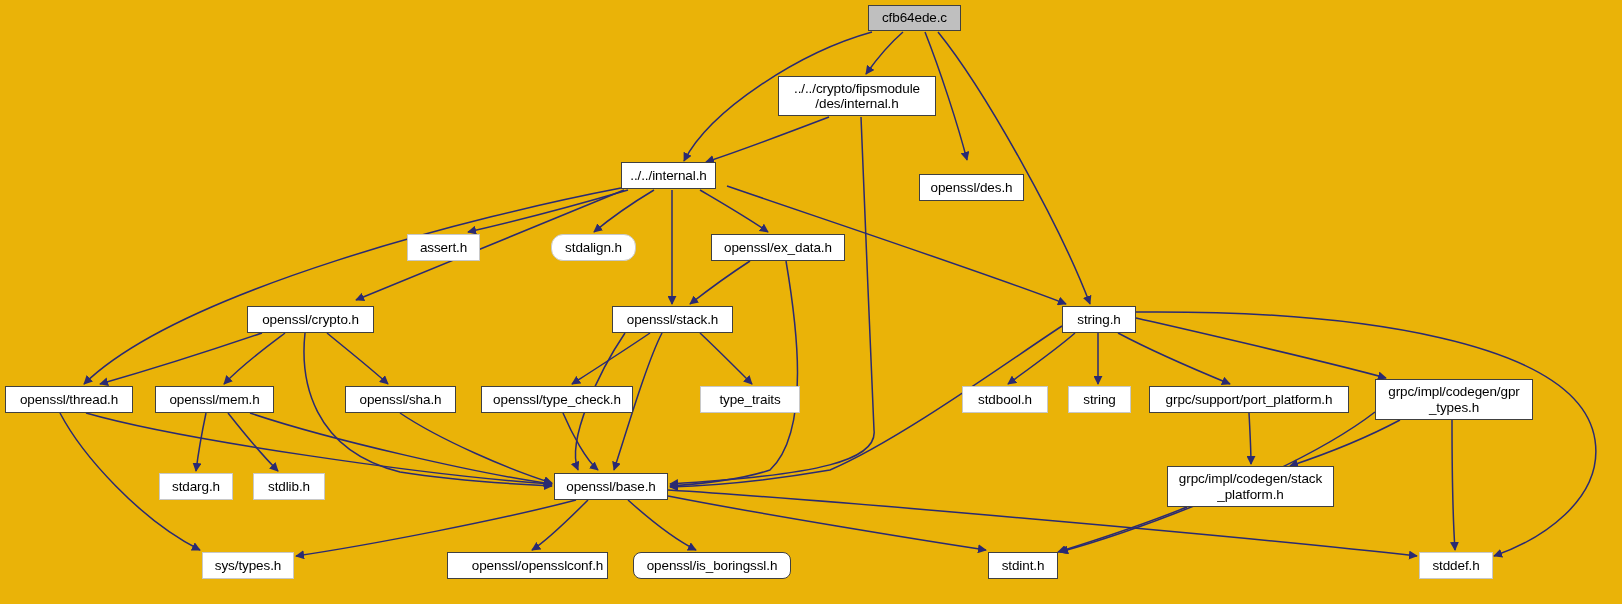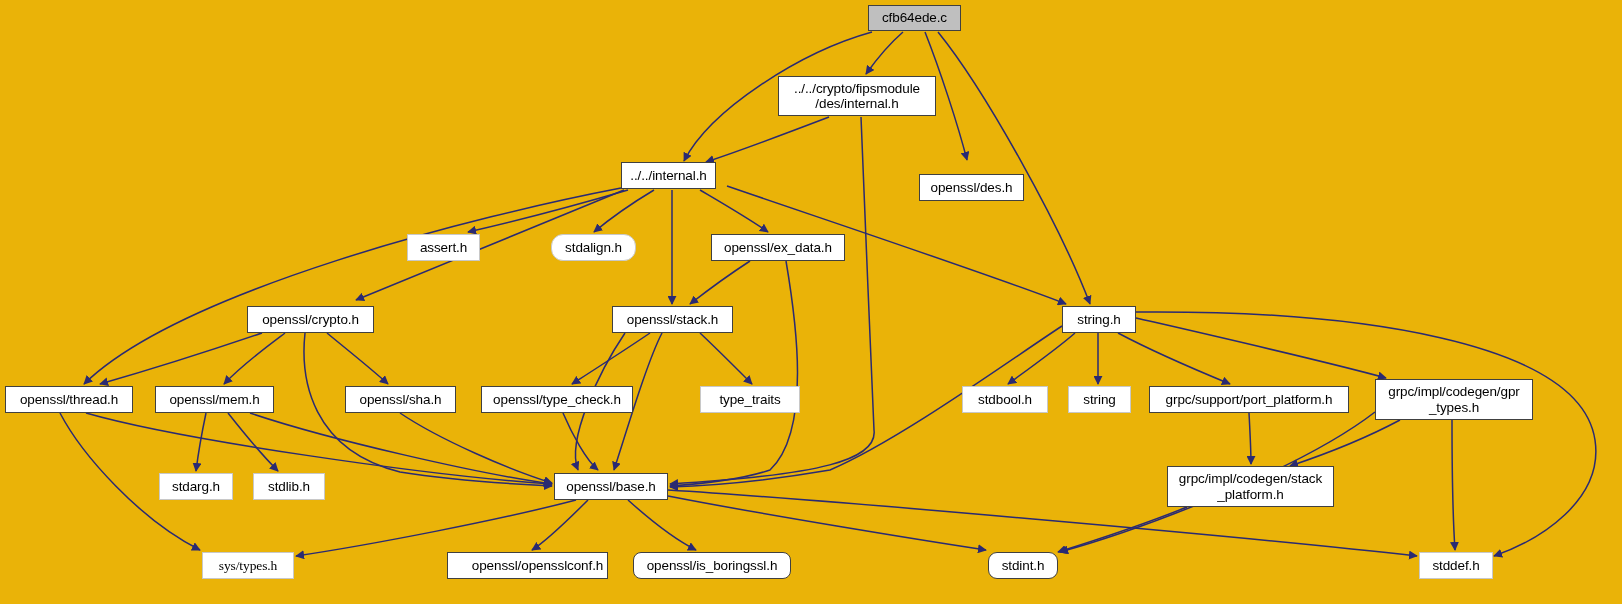--- a/index.html
+++ b/index.html
@@ -127,19 +127,19 @@
       <div class="node sys" style="left: 962px; top: 386px; width: 86px; height: 27px;">stdbool.h</div>
       <div class="node sys" style="left: 1068px; top: 386px; width: 63px; height: 27px;">string</div>
       <div class="node proj" style="left: 1149px; top: 386px; width: 200px; height: 27px;">grpc/support/port_platform.h</div>
       <div class="node proj" style="left: 1375px; top: 379px; width: 158px; height: 41px;">grpc/impl/codegen/gpr
 _types.h</div>
       <div class="node sys" style="left: 159px; top: 473px; width: 74px; height: 27px;">stdarg.h</div>
       <div class="node sys" style="left: 253px; top: 473px; width: 72px; height: 27px;">stdlib.h</div>
       <div class="node proj" style="left: 554px; top: 473px; width: 114px; height: 27px;">openssl/base.h</div>
       <div class="node proj" style="left: 1167px; top: 466px; width: 167px; height: 41px;">grpc/impl/codegen/stack
 _platform.h</div>
-      <div class="node sys" style="left: 202px; top: 552px; width: 92px; height: 27px; font-family: Liberation Serif, serif;">sys/types.h</div>
+      <div class="node sys" style="left: 202px; top: 552px; width: 92px; height: 27px;">sys/types.h</div>
       <div class="node proj" style="left: 447px; top: 552px; width: 161px; height: 27px; padding-left: 20px;">openssl/opensslconf.h</div>
       <div class="node proj" style="left: 633px; top: 552px; width: 158px; height: 27px; border-radius: 8px;">openssl/is_boringssl.h</div>
-      <div class="node proj" style="left: 988px; top: 552px; width: 70px; height: 27px; border-radius: 9px;">stdint.h</div>
+      <div class="node proj" style="left: 988px; top: 552px; width: 70px; height: 27px;">stdint.h</div>
       <div class="node sys" style="left: 1419px; top: 552px; width: 74px; height: 27px;">stddef.h</div>
     </div>
 </div>
 
 </body></html>

